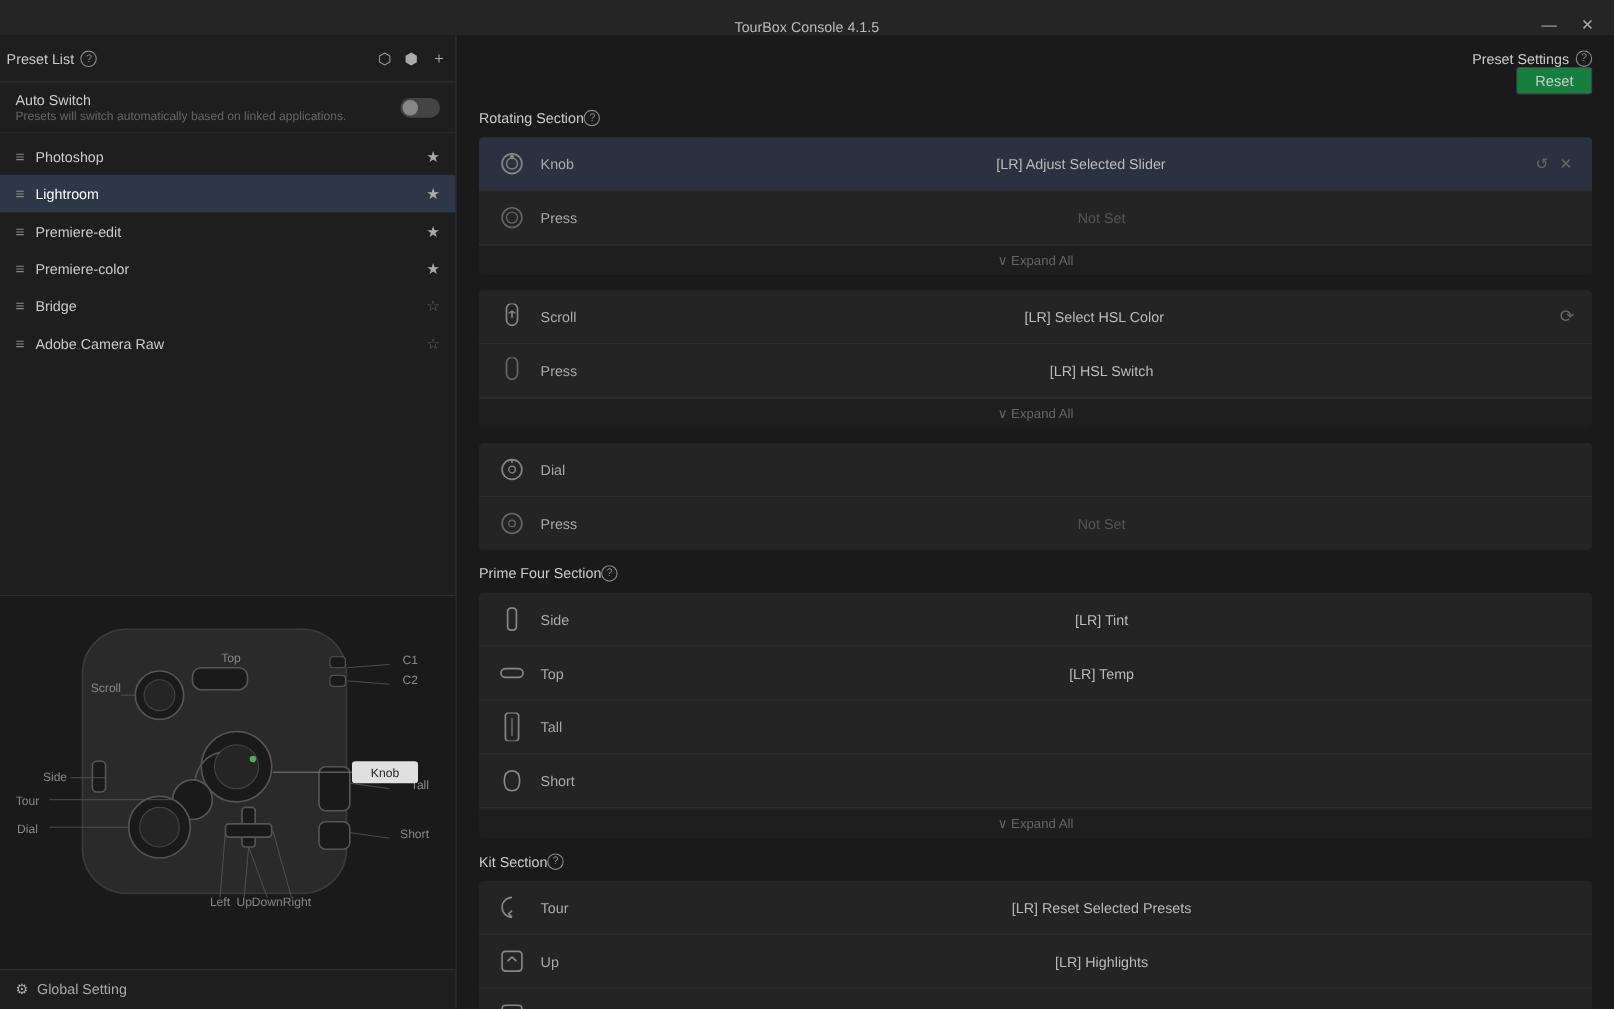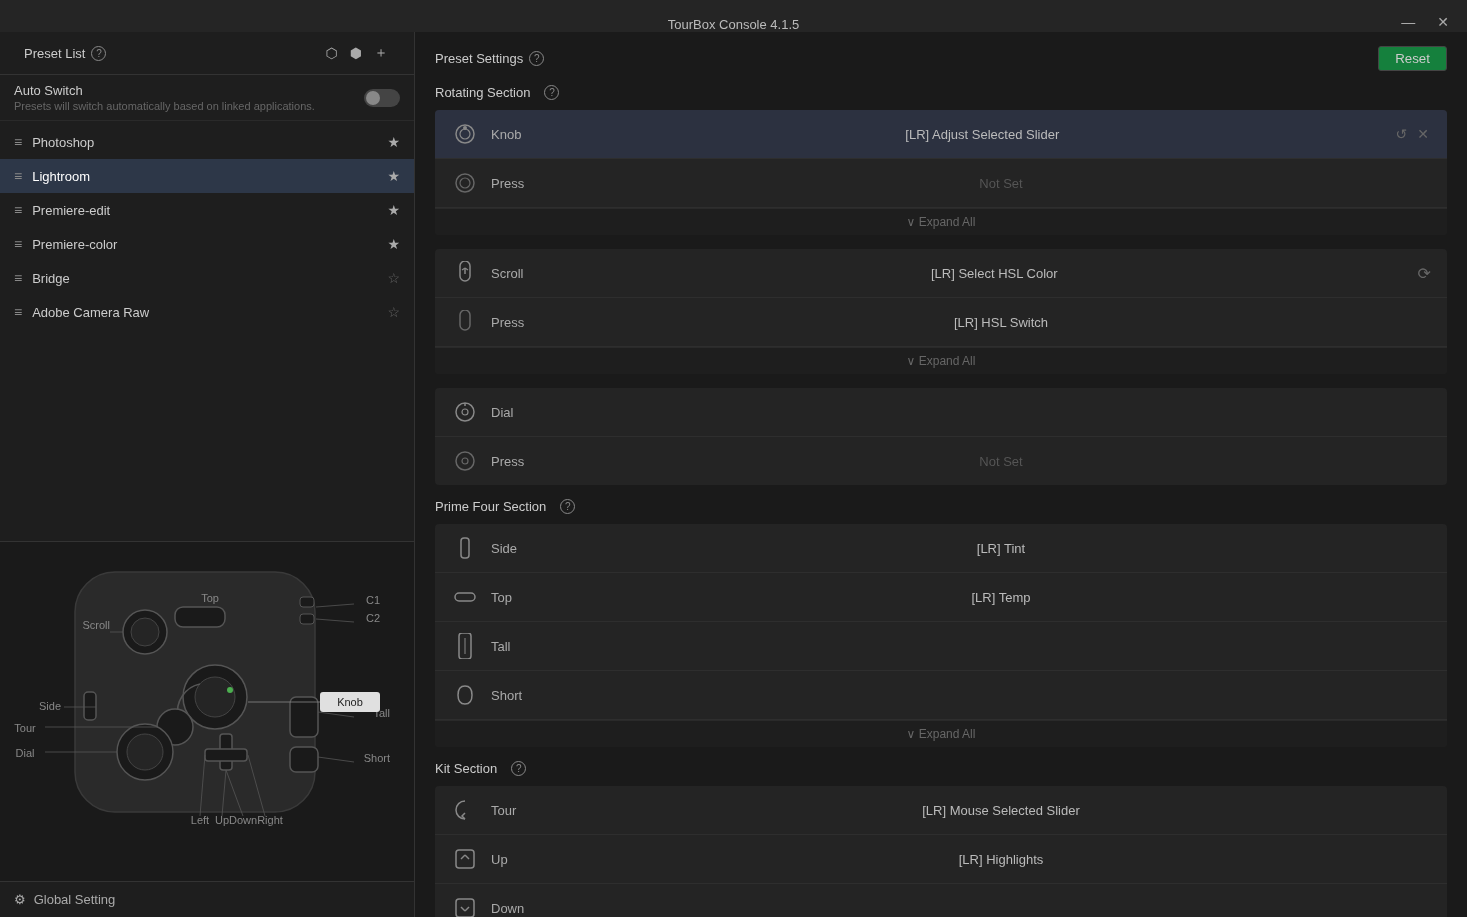--- a/index.html
+++ b/index.html
@@ -56,21 +56,21 @@
     .left-panel {
       width: 415px;
       background: #1e1e1e;
       display: flex;
       flex-direction: column;
       border-right: 1px solid #333;
       flex-shrink: 0;
     }
 
     .preset-list-header {
-      padding: 10px 24px;
+      padding: 10px 6px;
       display: flex;
       align-items: center;
       justify-content: space-between;
       border-bottom: 1px solid #333;
     }
     .preset-list-title {
       display: flex;
       align-items: center;
       gap: 6px;
       color: #ccc;
@@ -188,23 +188,24 @@
 
     
     .right-panel {
       flex: 1;
       background: #1a1a1a;
       overflow-y: auto;
       padding: 14px 20px;
     }
     .preset-settings-header {
       display: flex;
-      align-items: center;
+      align-items: flex-end;
       justify-content: space-between;
       margin-bottom: 0;
+      flex-direction: column;
     }
     .preset-settings-title {
       display: flex;
       align-items: center;
       gap: 6px;
       color: #ccc;
       font-size: 13px;
     }
     .reset-btn {
       background: #15803d;
@@ -212,21 +213,21 @@
       color: #ccc;
       padding: 4px 16px;
       cursor: pointer;
       border-radius: 3px;
     }
 
     
     .section-header {
       display: flex;
       align-items: center;
-      gap: 14px;
+      gap: 0;
       margin-bottom: 10px;
       margin-top: 14px;
     }
     .section-title {
       color: #ccc;
       font-size: 13px;
     }
 
     
     .control-group {
@@ -593,21 +594,21 @@
 
     <div class="control-group">
       <div class="control-row">
         <div class="control-icon">
           <svg width="22" height="22" viewBox="0 0 22 22">
               <path d="M11,2 C6,2 2,6 2,11 C2,16 6,20 11,20" fill="none" stroke="#888" stroke-width="1.5"></path>
               <path d="M11,20 L8,17 L11,14" fill="none" stroke="#888" stroke-width="1.5"></path>
             </svg>
         </div>
         <span class="control-name">Tour</span>
-        <span class="control-value">[LR] Mouse Selected Slider</span>
+        <span class="control-value">[LR] Reset Selected Presets</span>
       </div>
       <div class="control-row">
         <div class="control-icon">
           <svg width="22" height="22" viewBox="0 0 22 22">
               <rect x="2" y="2" width="18" height="18" rx="3" fill="none" stroke="#888" stroke-width="1.5"></rect>
               <line x1="7" y1="11" x2="11" y2="7" stroke="#888" stroke-width="1.5"></line>
               <line x1="15" y1="11" x2="11" y2="7" stroke="#888" stroke-width="1.5"></line>
             </svg>
         </div>
         <span class="control-name">Up</span>

